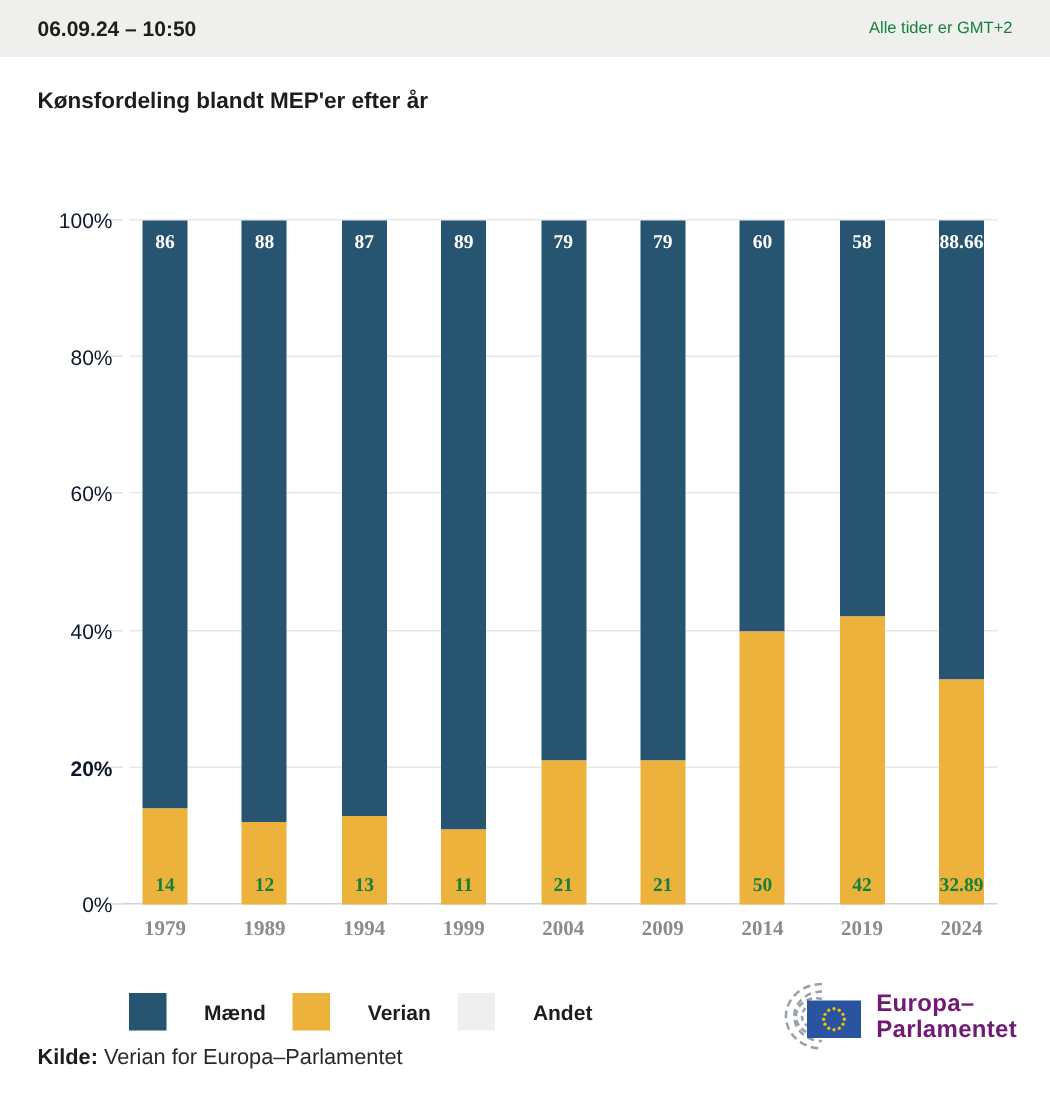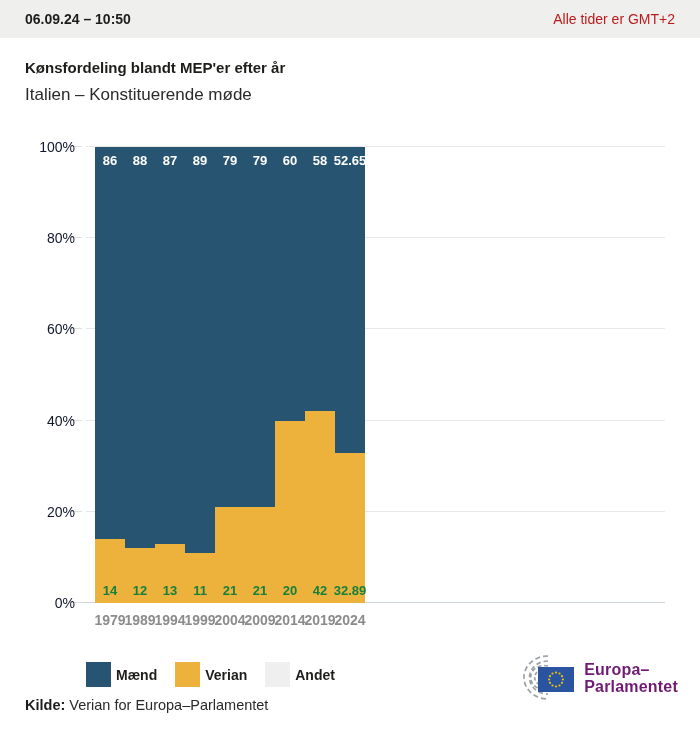--- a/index.html
+++ b/index.html
@@ -4,47 +4,47 @@
 <style>
   * { margin:0; padding:0; box-sizing:border-box; }
   html,body { background:#ffffff; }
   body { font-family:"Liberation Sans", sans-serif; color:#1d1d1b; }
   .page { position:relative; width:700px; height:731px; background:#ffffff; overflow:hidden; }
 
   
   .topbar { position:absolute; top:0; left:0; width:700px; height:38px; background:#efefed;
             display:flex; align-items:center; justify-content:space-between; padding:0 25px; }
   .topbar .dt { font-weight:bold; font-size:14px; color:#1d1d1b; }
-  .topbar .tz { font-size:14px; color:#b91c1c;text-align:right; }
+  .topbar .tz { font-size:11px; color:#15803d;text-align:right; }
 
   .title { position:absolute; left:25px; top:59px; font-size:15px; font-weight:bold; color:#1d1d1b; }
   .subtitle { position:absolute; left:25px; top:85px; font-size:17px; font-weight:400; color:#2a2a29; }
 
   
   .plot { position:absolute; left:86px; top:147px; width:579px; height:456px; }
   .gridline { position:absolute; left:0; right:0; height:1px; background:#e8e8e8; }
   .gridline.baseline { background:#ccd5dd; left:-11px; }
   .gridtick { position:absolute; width:10px; height:1px; background:#e0e0e0; left:-14px; }
   .ytick-label { position:absolute; right:calc(100% + 11px); transform:translateY(-50%);
                  font-size:14px; color:#0f172a; white-space:nowrap;text-align:center; }
   .bars { position:absolute; left:0; top:0; width:100%; height:100%;
-          display:flex; padding:0 9px; }
+          display:flex; justify-content:space-between; padding:0 9px;font-family:Liberation Serif, serif; }
   .col { position:relative; width:30px; height:100%;
          display:flex; flex-direction:column; justify-content:flex-end; }
   .seg { width:100%; }
   .val-top { position:absolute; top:6px; left:50%; transform:translateX(-50%);
              color:#ffffff; font-weight:bold; font-size:13px; white-space:nowrap; }
   .val-bottom { position:absolute; bottom:5px; left:50%; transform:translateX(-50%);
                 color:#15803d; font-weight:bold; font-size:13px; white-space:nowrap; }
   .xlabel { position:absolute; top:calc(100% + 9px); left:50%; transform:translateX(-50%);
             color:#8b8b8b; font-weight:bold; font-size:14px; }
 
   
   .legend { position:absolute; left:86px; top:662px; display:flex; gap:18px; }
-  .legend-item { display:flex; align-items:center; gap:5px; }
+  .legend-item { display:flex; align-items:center; gap:25px; }
   .swatch { width:25px; height:25px; display:inline-block; }
   .legend-label { font-size:14px; font-weight:bold; color:#1d1d1b; }
 
   
   .source { position:absolute; left:25px; top:697px; font-size:14.5px; color:#2a2a29; }
   .source .src-label { font-weight:bold; color:#1d1d1b; }
 
   
   .logo { position:absolute; right:22px; top:652px; display:flex; align-items:center; gap:8px; }
   .logo-text { font-size:16px; line-height:17px; font-weight:bold; color:#701a75; letter-spacing:0.2px; }
@@ -53,29 +53,28 @@
 <body>
 
 <div class="page">
 
   <div class="topbar">
     <span class="dt">06.09.24 – 10:50</span>
     <span class="tz">Alle tider er GMT+2</span>
   </div>
 
   <h1 class="title">Kønsfordeling blandt MEP'er efter år</h1>
-  <h2 class="subtitle">Italien – Konstituerende møde</h2>
 
   <div class="plot" id="plot">
       <div class="gridline baseline" style="bottom: 0%;"></div>
       <div class="gridtick" style="bottom: 0%;"></div>
       <div class="ytick-label" style="top: 100%;">0%</div>
       <div class="gridline" style="bottom: 20%;"></div>
       <div class="gridtick" style="bottom: 20%;"></div>
-      <div class="ytick-label" style="top: 80%;">20%</div>
+      <div class="ytick-label" style="top: 80%; font-weight: bold;">20%</div>
       <div class="gridline" style="bottom: 40%;"></div>
       <div class="gridtick" style="bottom: 40%;"></div>
       <div class="ytick-label" style="top: 60%;">40%</div>
       <div class="gridline" style="bottom: 60%;"></div>
       <div class="gridtick" style="bottom: 60%;"></div>
       <div class="ytick-label" style="top: 40%;">60%</div>
       <div class="gridline" style="bottom: 80%;"></div>
       <div class="gridtick" style="bottom: 80%;"></div>
       <div class="ytick-label" style="top: 20%;">80%</div>
       <div class="gridline" style="bottom: 100%;"></div>
@@ -121,34 +120,34 @@
           <div class="seg" style="height: 79%; background: rgb(39, 85, 113);"></div>
           <div class="seg" style="height: 21%; background: rgb(236, 178, 60);"></div>
           <div class="val-top">79</div>
           <div class="val-bottom">21</div>
           <div class="xlabel">2009</div>
         </div>
         <div class="col">
           <div class="seg" style="height: 60%; background: rgb(39, 85, 113);"></div>
           <div class="seg" style="height: 40%; background: rgb(236, 178, 60);"></div>
           <div class="val-top">60</div>
-          <div class="val-bottom">20</div>
+          <div class="val-bottom">50</div>
           <div class="xlabel">2014</div>
         </div>
         <div class="col">
           <div class="seg" style="height: 58%; background: rgb(39, 85, 113);"></div>
           <div class="seg" style="height: 42%; background: rgb(236, 178, 60);"></div>
           <div class="val-top">58</div>
           <div class="val-bottom">42</div>
           <div class="xlabel">2019</div>
         </div>
         <div class="col">
           <div class="seg" style="height: 67.11%; background: rgb(39, 85, 113);"></div>
           <div class="seg" style="height: 32.89%; background: rgb(236, 178, 60);"></div>
-          <div class="val-top">52.65</div>
+          <div class="val-top">88.66</div>
           <div class="val-bottom">32.89</div>
           <div class="xlabel">2024</div>
         </div>
       </div>
     </div>
 
   <div class="legend" id="legend">
       <div class="legend-item">
         <div class="swatch" style="background: rgb(39, 85, 113);"></div>
         <div class="legend-label">Mænd</div>

